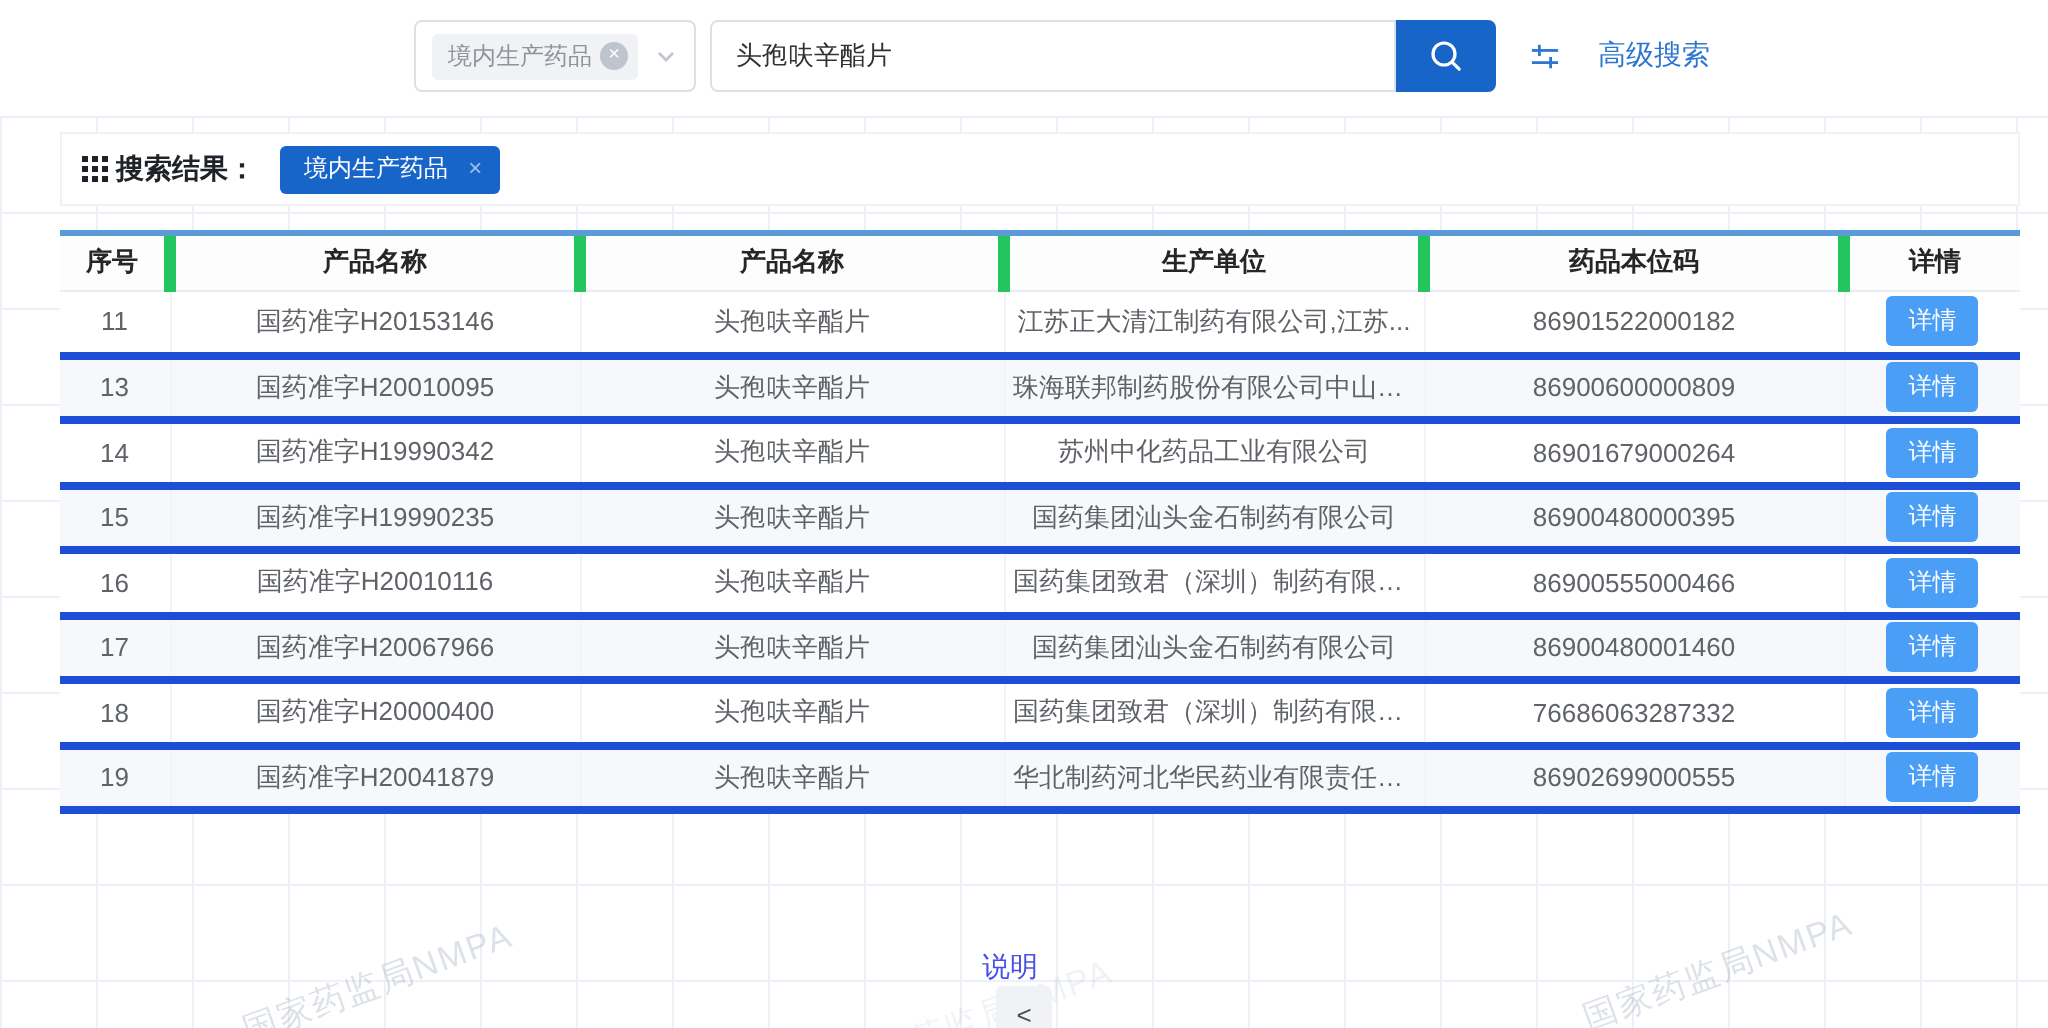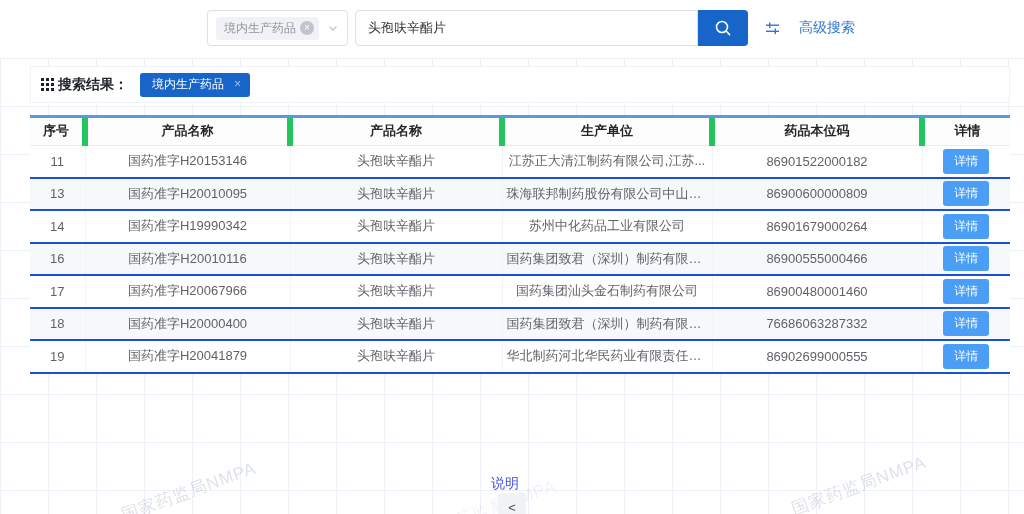--- a/index.html
+++ b/index.html
@@ -73,21 +73,21 @@
     background:#fff; border-top:3px solid #5b9bd5;
   }
   table { width:100%; border-collapse:collapse; table-layout:fixed; }
   th {
     height:27px; font-size:13px; font-weight:bold; color:#262626; background:#fdfdfe;
     border-bottom:1px solid #e9edf3; border-right:6px solid #22c55e; text-align:center;
   }
   th:last-child, td:last-child { border-right:none; }
   td {
     height:32.5px; font-size:13px; color:#5f6368; text-align:center;
-    border-bottom:2px solid #1d4ed8; border-right:1px solid #f2f4f8;
+    border-bottom:4px solid #1d4ed8; border-right:1px solid #f2f4f8;
     overflow:hidden; white-space:nowrap; text-overflow:ellipsis; padding:0 4px;
   }
   tbody tr:nth-child(even) td { background:#f6f8fb; }
   .detail-btn {
     background:#4b9ef5; color:#fff; border:none; border-radius:3px;
     padding:4px 11px; font-size:12px; cursor:pointer;
     font-family:"Liberation Sans","DejaVu Sans",sans-serif;
   }
 
   
@@ -224,20 +224,28 @@
           </tr>
           <tr>
             <td>14</td>
             <td>国药准字H19990342</td>
             <td>头孢呋辛酯片</td>
             <td>苏州中化药品工业有限公司</td>
             <td>86901679000264</td>
             <td><button class="detail-btn">详情</button></td>
           </tr>
           <tr>
+            <td>15</td>
+            <td>国药准字H19990235</td>
+            <td>头孢呋辛酯片</td>
+            <td>国药集团汕头金石制药有限公司</td>
+            <td>86900480000395</td>
+            <td><button class="detail-btn">详情</button></td>
+          </tr>
+          <tr>
             <td>16</td>
             <td>国药准字H20010116</td>
             <td>头孢呋辛酯片</td>
             <td>国药集团致君（深圳）制药有限公...</td>
             <td>86900555000466</td>
             <td><button class="detail-btn">详情</button></td>
           </tr>
           <tr>
             <td>17</td>
             <td>国药准字H20067966</td>

